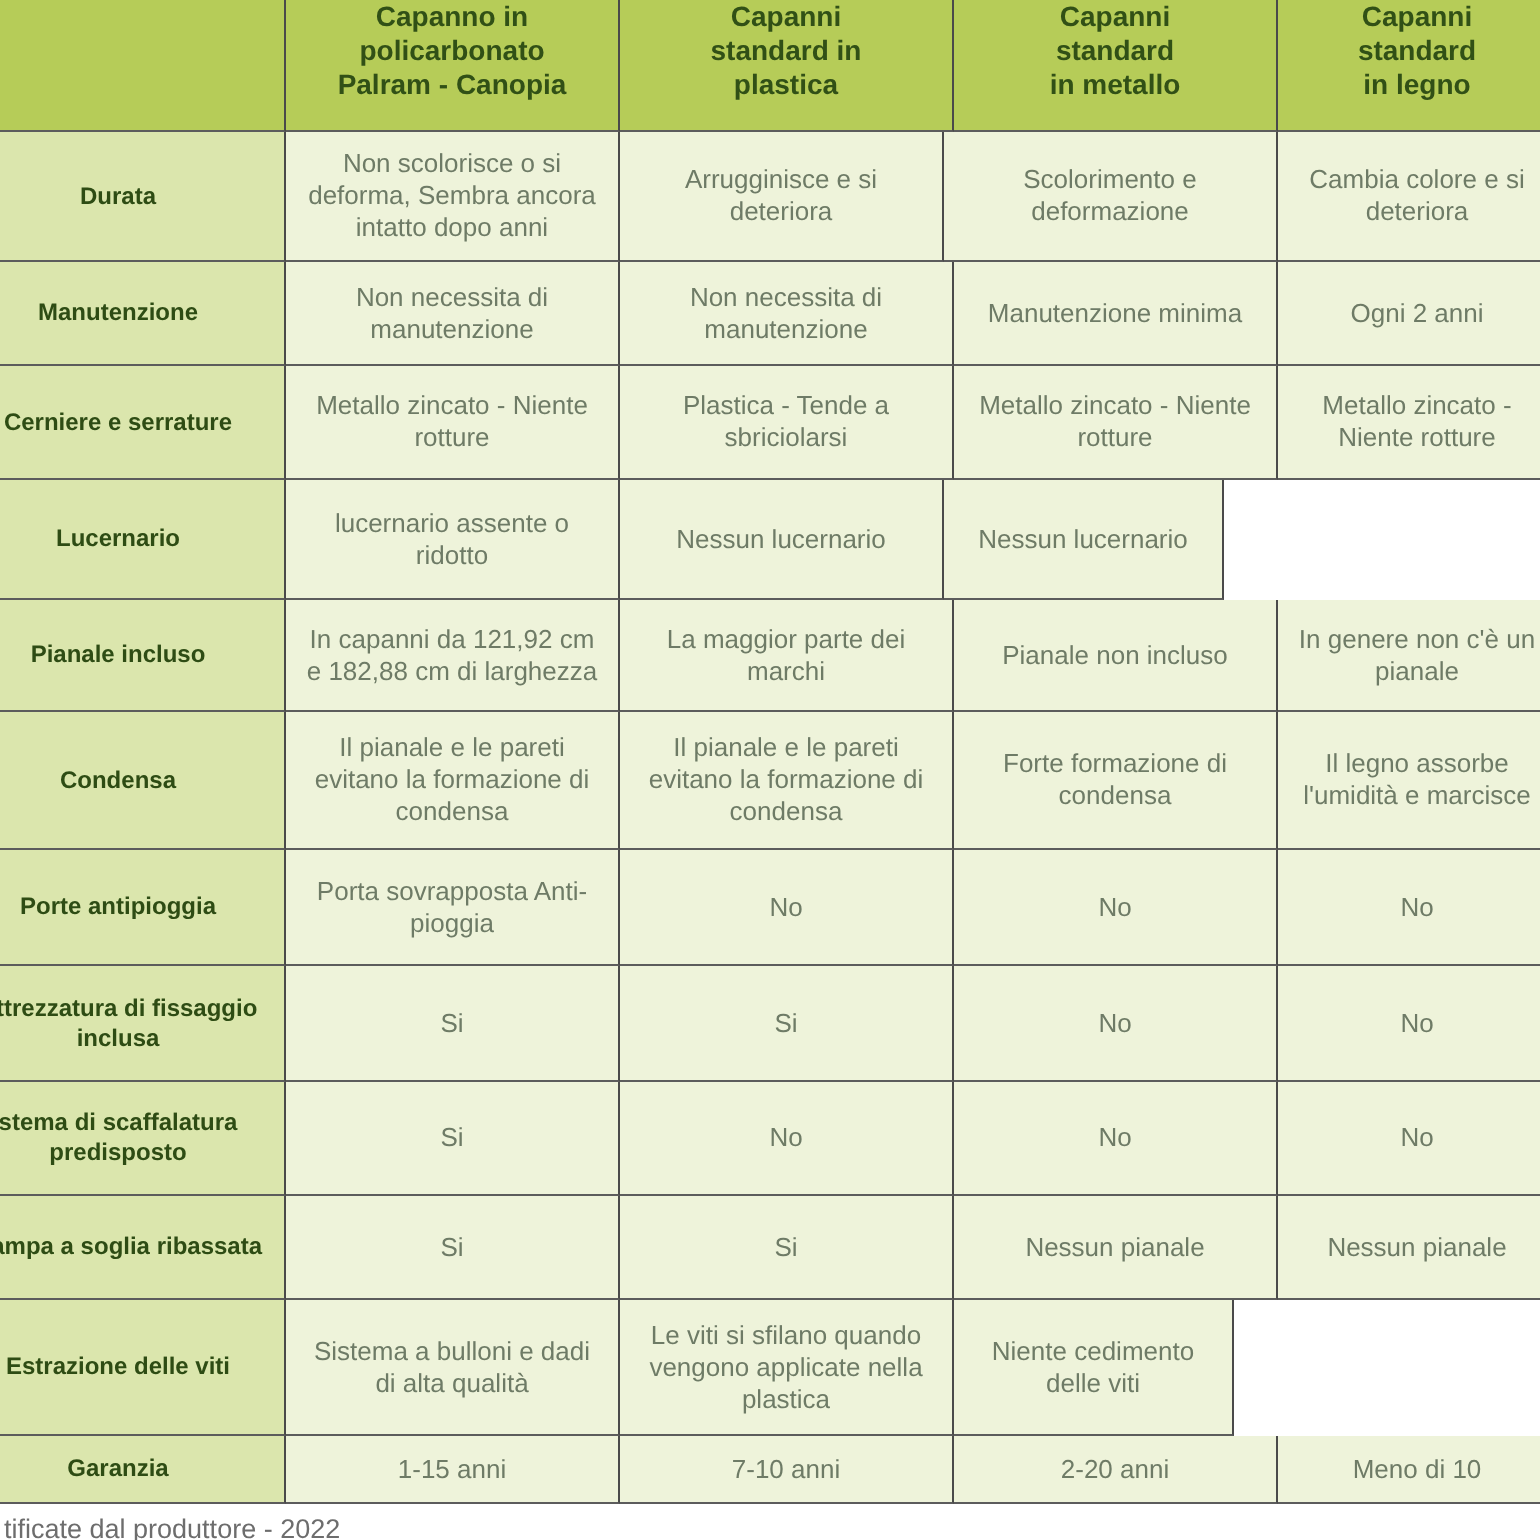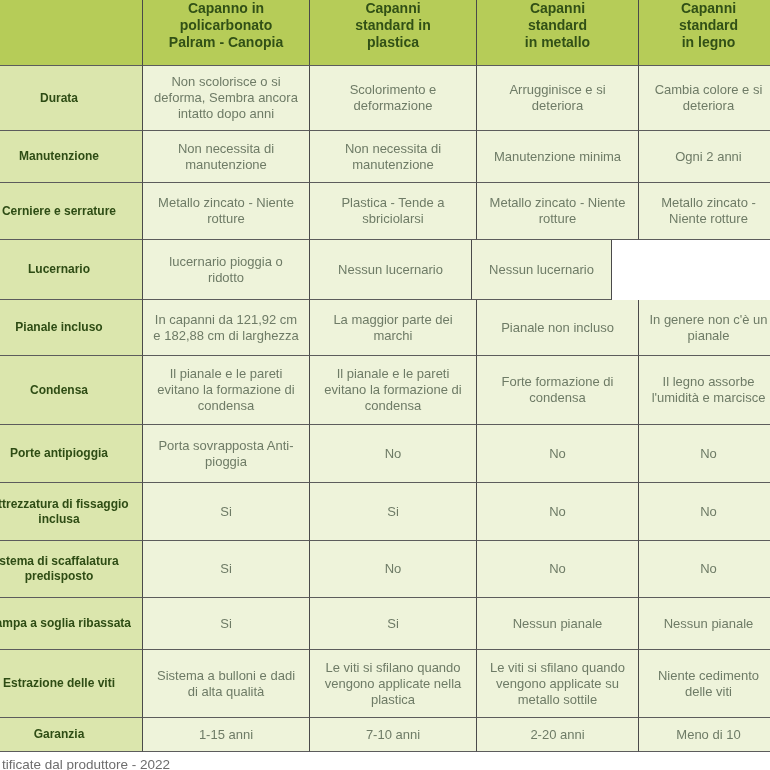--- a/index.html
+++ b/index.html
@@ -55,22 +55,22 @@
       <div class="cell hc c4">
         <span>Capanni</span>
         <span>standard</span>
         <span>in legno</span>
       </div>
     </div>
 
     <div class="t-row r0">
       <div class="cell lc c0">Durata</div>
       <div class="cell vc c1">Non scolorisce o si deforma, Sembra ancora intatto dopo anni</div>
+      <div class="cell vc c3">Arrugginisce e si deteriora</div>
       <div class="cell vc c2">Scolorimento e deformazione</div>
-      <div class="cell vc c3">Arrugginisce e si deteriora</div>
       <div class="cell vc c4">Cambia colore e si deteriora</div>
     </div>
 
     <div class="t-row r1">
       <div class="cell lc c0">Manutenzione</div>
       <div class="cell vc c1">Non necessita di manutenzione</div>
       <div class="cell vc c2">Non necessita di manutenzione</div>
       <div class="cell vc c3">Manutenzione minima</div>
       <div class="cell vc c4">Ogni 2 anni</div>
     </div>
@@ -78,21 +78,21 @@
     <div class="t-row r2">
       <div class="cell lc c0">Cerniere e serrature</div>
       <div class="cell vc c1">Metallo zincato - Niente rotture</div>
       <div class="cell vc c2">Plastica - Tende a sbriciolarsi</div>
       <div class="cell vc c3">Metallo zincato - Niente rotture</div>
       <div class="cell vc c4">Metallo zincato - Niente rotture</div>
     </div>
 
     <div class="t-row r3">
       <div class="cell lc c0">Lucernario</div>
-      <div class="cell vc c2">lucernario pioggia o ridotto</div>
+      <div class="cell vc c2">lucernario assente o ridotto</div>
       <div class="cell vc c3">Nessun lucernario</div>
       <div class="cell vc c4">Nessun lucernario</div>
     </div>
 
     <div class="t-row r4">
       <div class="cell lc c0">Pianale incluso</div>
       <div class="cell vc c1">In capanni da 121,92 cm e 182,88 cm di larghezza</div>
       <div class="cell vc c2">La maggior parte dei marchi</div>
       <div class="cell vc c3">Pianale non incluso</div>
       <div class="cell vc c4">In genere non c'è un pianale</div>
@@ -135,21 +135,20 @@
       <div class="cell vc c1">Si</div>
       <div class="cell vc c2">Si</div>
       <div class="cell vc c3">Nessun pianale</div>
       <div class="cell vc c4">Nessun pianale</div>
     </div>
 
     <div class="t-row r10">
       <div class="cell lc c0">Estrazione delle viti</div>
       <div class="cell vc c1">Sistema a bulloni e dadi di alta qualità</div>
       <div class="cell vc c2">Le viti si sfilano quando vengono applicate nella plastica</div>
-      <div class="cell vc c3">Le viti si sfilano quando vengono applicate su metallo sottile</div>
       <div class="cell vc c4">Niente cedimento delle viti</div>
     </div>
 
     <div class="t-row r11">
       <div class="cell lc c0">Garanzia</div>
       <div class="cell vc c1">1-15 anni</div>
       <div class="cell vc c2">7-10 anni</div>
       <div class="cell vc c3">2-20 anni</div>
       <div class="cell vc c4">Meno di 10</div>
     </div>

